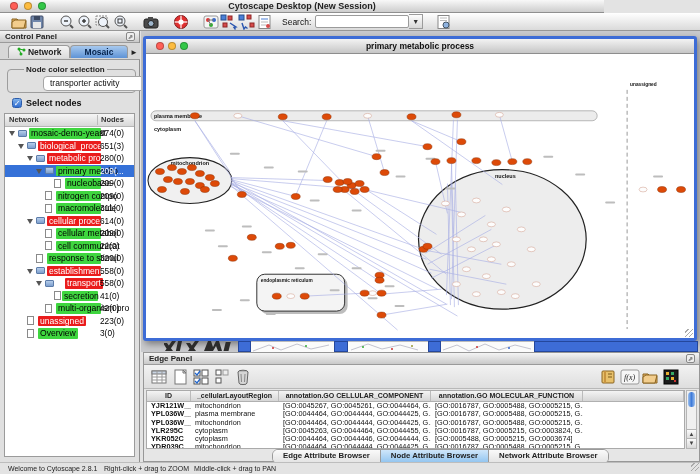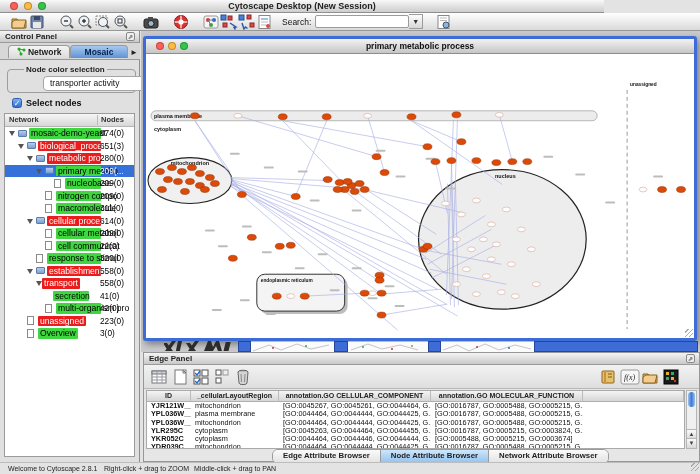--- a/index.html
+++ b/index.html
@@ -321,26 +321,26 @@
           </div>
           <div class="trow">
             <span class="expander" style="left: 22px;"></span>
             <span class="ficon" style="left: 31px;"></span>
             <span class="tlabel hl-red" style="left: 42px; max-width: 50px;">establishment of lo</span>
             <span class="tcount">558(0)</span>
           </div>
           <div class="trow">
             <span class="expander" style="left: 31px;"></span>
             <span class="ficon" style="left: 40px;"></span>
-            <span class="tlabel hl-red" style="left: 37px; max-width: 41px;">transport</span>
+            <span class="tlabel hl-red" style="left: 60px; max-width: 41px;">transport</span>
             <span class="tcount">558(0)</span>
           </div>
           <div class="trow">
             <span class="licon" style="left: 49px;"></span>
-            <span class="tlabel hl-green" style="left: 48px; max-width: 32px;">secretion</span>
+            <span class="tlabel hl-green" style="left: 57px; max-width: 32px;">secretion</span>
             <span class="tcount">41(0)</span>
           </div>
           <div class="trow">
             <span class="licon" style="left: 40px;"></span>
             <span class="tlabel hl-green" style="left: 51px; max-width: 41px;">multi-organism pro</span>
             <span class="tcount">42(0)</span>
           </div>
           <div class="trow">
             <span class="licon" style="left: 22px;"></span>
             <span class="tlabel hl-red" style="left: 33px; max-width: 59px;">unassigned</span>

